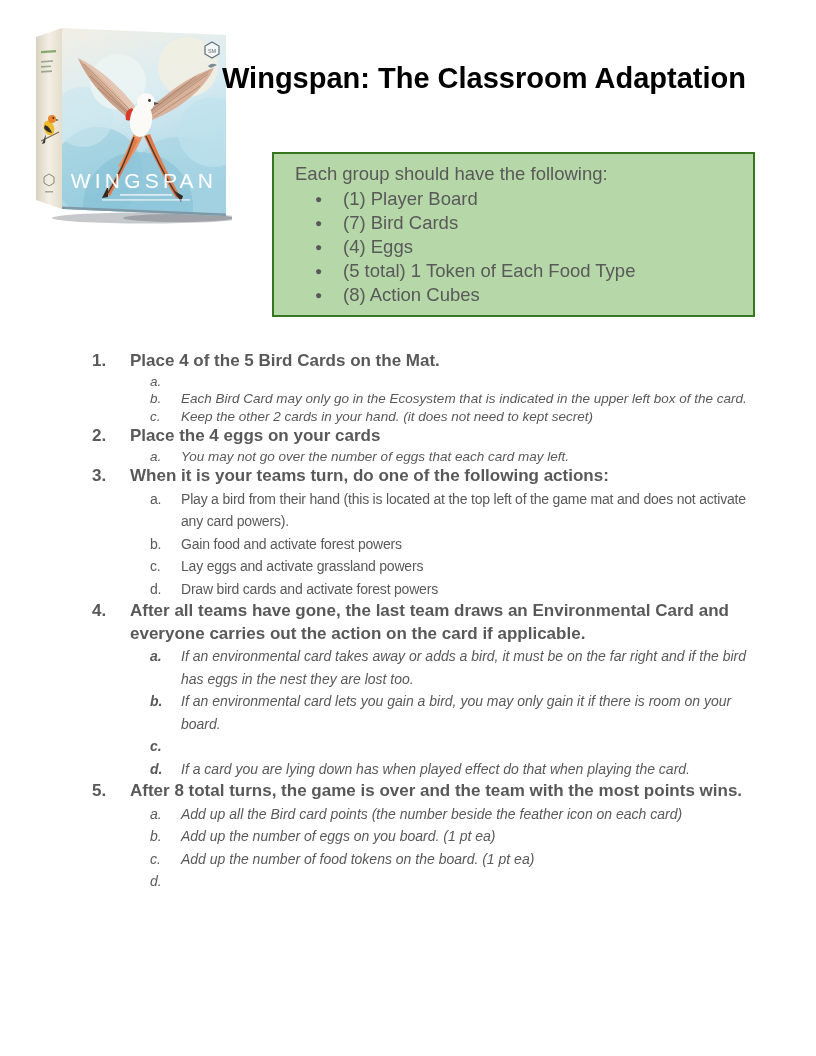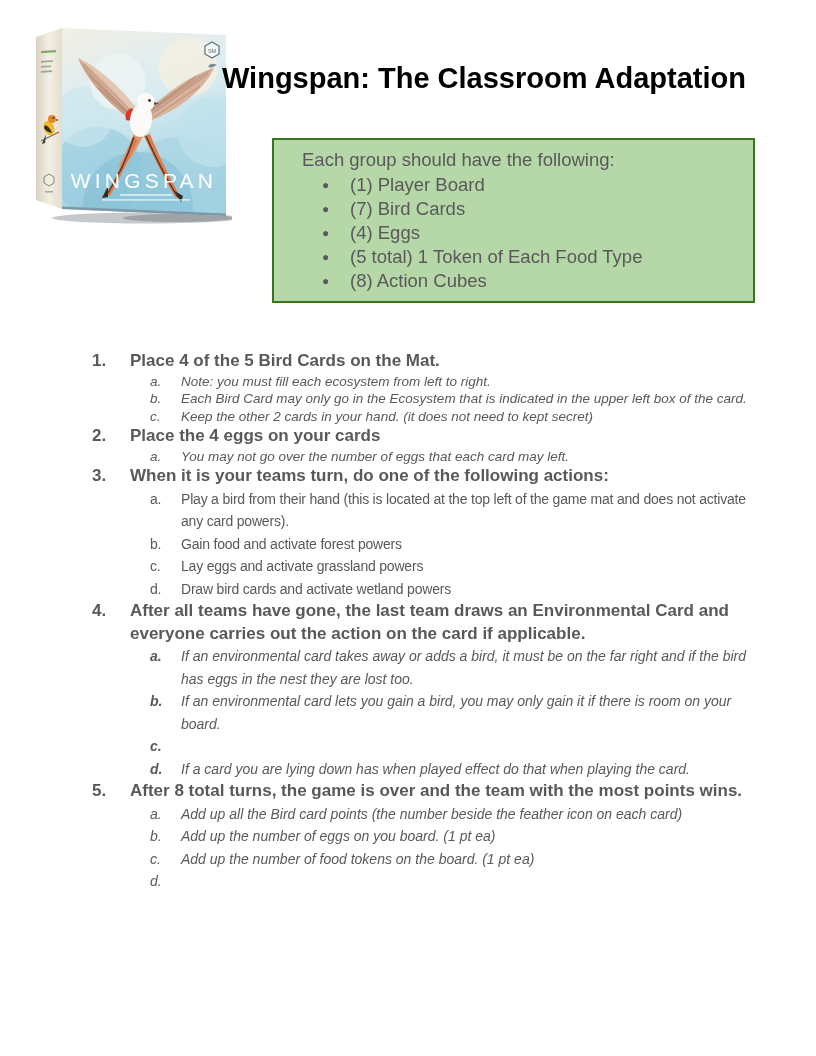--- a/index.html
+++ b/index.html
@@ -17,25 +17,25 @@
     width:204px; height:204px;
   }
   .doc-title {
     position:absolute; left:222px; top:62px;
     font-size:29px; font-weight:bold; color:#000000;
     white-space:nowrap; letter-spacing:0;
   }
 
   
   .materials {
-    position:absolute; left:272px; top:138px;
+    position:absolute; left:272px; top:152px;
     width:483px; height:165px;
     background:#b6d7a8; border:2px solid #38761d;
     color:#595959; font-size:18.5px;
-    padding:7px 12px 0 28px;
+    padding:7px 12px 0 21px;
   }
   .materials-heading { line-height:26px; }
   .mat-item { display:flex; line-height:24px; padding-left:20px; }
   .mat-bullet { width:28px; flex:none; font-size:12px; line-height:24px; }
   .mat-text { flex:1; }
 
   
   .rules {
     position:absolute; left:92px; top:350px;
     width:664px; color:#595959;
@@ -185,21 +185,20 @@
 
   <div class="rules">
 
     <div class="rule">
       <div class="rule-head">
         <span class="rule-num">1.</span>
         <span class="rule-head-text">Place 4 of the 5 Bird Cards on the Mat.</span>
       </div>
       <div class="sub tight">
         <span class="sub-letter">a.</span>
-        <span class="sub-text">Note: you must fill each ecosystem from left to right.</span>
       </div>
       <div class="sub tight">
         <span class="sub-letter">b.</span>
         <span class="sub-text">Each Bird Card may only go in the Ecosystem that is indicated in the upper left box of the card.</span>
       </div>
       <div class="sub tight">
         <span class="sub-letter">c.</span>
         <span class="sub-text">Keep the other 2 cards in your hand. (it does not need to kept secret)</span>
       </div>
     </div>
@@ -227,21 +226,21 @@
       <div class="sub cond">
         <span class="sub-letter">b.</span>
         <span class="sub-text">Gain food and activate forest powers</span>
       </div>
       <div class="sub cond">
         <span class="sub-letter">c.</span>
         <span class="sub-text">Lay eggs and activate grassland powers</span>
       </div>
       <div class="sub cond">
         <span class="sub-letter">d.</span>
-        <span class="sub-text">Draw bird cards and activate wetland powers</span>
+        <span class="sub-text">Draw bird cards and activate forest powers</span>
       </div>
     </div>
 
     <div class="rule">
       <div class="rule-head">
         <span class="rule-num">4.</span>
         <span class="rule-head-text">After all teams have gone, the last team draws an Environmental Card and everyone carries out the action on the card if applicable.</span>
       </div>
       <div class="sub loose bold-letter">
         <span class="sub-letter">a.</span>

